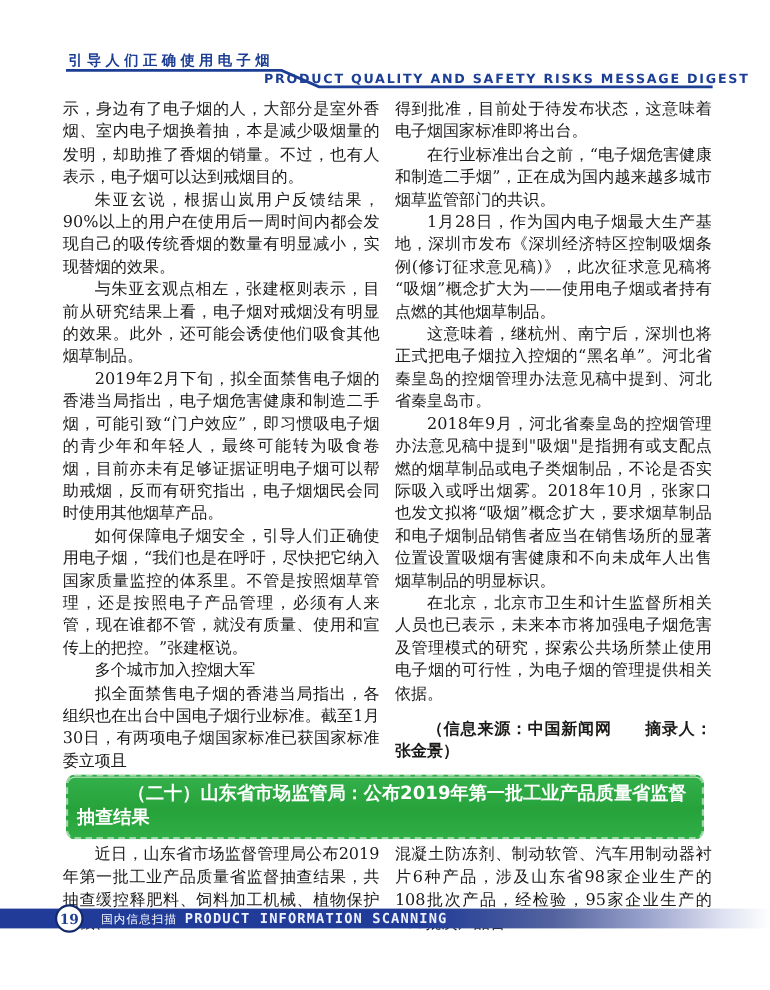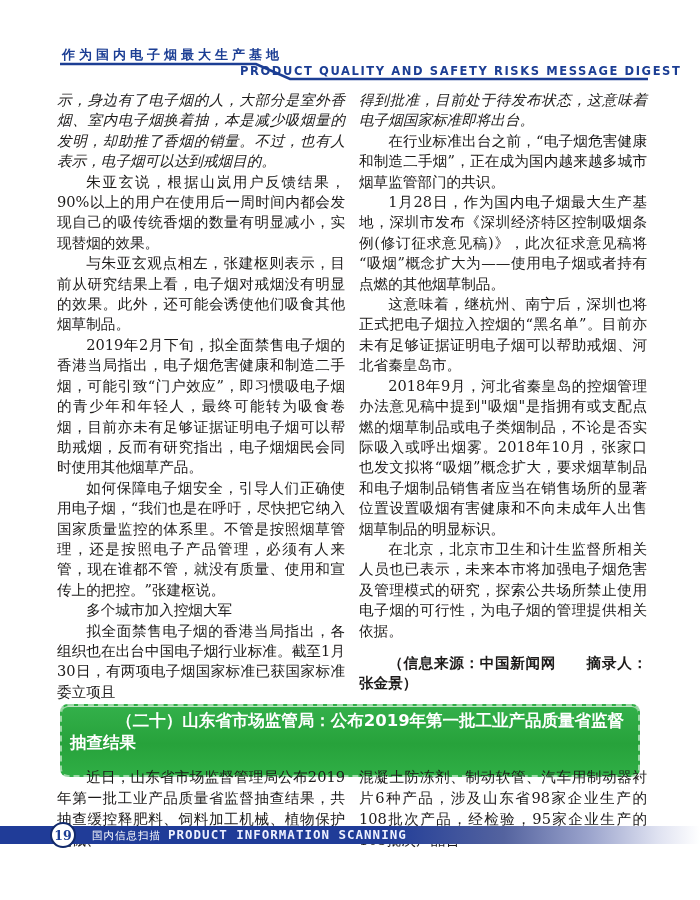--- a/index.html
+++ b/index.html
@@ -29,29 +29,29 @@
   .main {
     position:absolute; left:57px; top:90px; width:590px; height:612px;
     display:flex; gap:14px;
   }
   .col { width:288px; }
   .col p {
     margin:0; font-size:14.6px; line-height:20.4px;
     text-align:justify; text-justify:inter-ideograph;
     text-indent:2em;
   }
-  .col p.no-indent { text-indent:0;font-style:italic; }
+  .col p.no-indent { text-indent:0; }
   .col p.bold { font-weight:bold;margin-top:12px; }
 
   
   .banner {
     position:absolute; left:60px; top:704px; width:580px; box-sizing:border-box;
     background:linear-gradient(180deg,#33b04a 0%, #27a23b 55%, #2fae45 100%);
     border:2px dashed #9fd8a8; border-radius:8px;
-    padding:4px 8px 21px 8px;
+    padding:4px 8px 7px 8px;
     box-shadow:0 1px 0 #bfe3c4 inset;
   }
   .banner h2 {
     margin:0; color:#ffffff;
     font-family:"DejaVu Sans","Liberation Sans",sans-serif;
     font-size:16.5px; font-weight:bold; line-height:22px;
     text-indent:2.8em; text-align:left;
   }
 
   
@@ -88,41 +88,41 @@
     font-family:"DejaVu Sans Mono","Liberation Mono",monospace;
     font-size:12.5px; font-weight:bold; color:#eef1ff; letter-spacing:1px;
     white-space:nowrap;
   }
 </style>
 </head>
 <body>
 
 <div class="page">
 
-  <div class="header-cn">作为国内电子烟最大生产基地</div>
+  <div class="header-cn">引导人们正确使用电子烟</div>
   <svg class="header-rule" viewBox="0 0 588 22" preserveAspectRatio="none">
     <path d="M0 2 H196 L230 17 H588" fill="none" stroke="#1c3e94" stroke-width="2.6"></path>
   </svg>
   <div class="header-en">PRODUCT QUALITY AND SAFETY RISKS MESSAGE DIGEST</div>
 
   <div class="main">
     <div class="col">
       <p class="no-indent">示，身边有了电子烟的人，大部分是室外香烟、室内电子烟换着抽，本是减少吸烟量的发明，却助推了香烟的销量。不过，也有人表示，电子烟可以达到戒烟目的。</p>
       <p>朱亚玄说，根据山岚用户反馈结果，90%以上的用户在使用后一周时间内都会发现自己的吸传统香烟的数量有明显减小，实现替烟的效果。</p>
       <p>与朱亚玄观点相左，张建枢则表示，目前从研究结果上看，电子烟对戒烟没有明显的效果。此外，还可能会诱使他们吸食其他烟草制品。</p>
       <p>2019年2月下旬，拟全面禁售电子烟的香港当局指出，电子烟危害健康和制造二手烟，可能引致“门户效应”，即习惯吸电子烟的青少年和年轻人，最终可能转为吸食卷烟，目前亦未有足够证据证明电子烟可以帮助戒烟，反而有研究指出，电子烟烟民会同时使用其他烟草产品。</p>
       <p>如何保障电子烟安全，引导人们正确使用电子烟，“我们也是在呼吁，尽快把它纳入国家质量监控的体系里。不管是按照烟草管理，还是按照电子产品管理，必须有人来管，现在谁都不管，就没有质量、使用和宣传上的把控。”张建枢说。</p>
       <p>多个城市加入控烟大军</p>
       <p>拟全面禁售电子烟的香港当局指出，各组织也在出台中国电子烟行业标准。截至1月30日，有两项电子烟国家标准已获国家标准委立项且</p>
     </div>
     <div class="col">
       <p class="no-indent">得到批准，目前处于待发布状态，这意味着电子烟国家标准即将出台。</p>
       <p>在行业标准出台之前，“电子烟危害健康和制造二手烟”，正在成为国内越来越多城市烟草监管部门的共识。</p>
       <p>1月28日，作为国内电子烟最大生产基地，深圳市发布《深圳经济特区控制吸烟条例(修订征求意见稿)》，此次征求意见稿将“吸烟”概念扩大为——使用电子烟或者持有点燃的其他烟草制品。</p>
-      <p>这意味着，继杭州、南宁后，深圳也将正式把电子烟拉入控烟的“黑名单”。目前亦未有足够证据证明电子烟可以帮助戒烟、河北省秦皇岛市。</p>
+      <p>这意味着，继杭州、南宁后，深圳也将正式把电子烟拉入控烟的“黑名单”。河北省秦皇岛的控烟管理办法意见稿中提到、河北省秦皇岛市。</p>
       <p>2018年9月，河北省秦皇岛的控烟管理办法意见稿中提到"吸烟"是指拥有或支配点燃的烟草制品或电子类烟制品，不论是否实际吸入或呼出烟雾。2018年10月，张家口也发文拟将“吸烟”概念扩大，要求烟草制品和电子烟制品销售者应当在销售场所的显著位置设置吸烟有害健康和不向未成年人出售烟草制品的明显标识。</p>
       <p>在北京，北京市卫生和计生监督所相关人员也已表示，未来本市将加强电子烟危害及管理模式的研究，探索公共场所禁止使用电子烟的可行性，为电子烟的管理提供相关依据。</p>
       <p class="bold">（信息来源：中国新闻网　　摘录人：张金景）</p>
     </div>
   </div>
 
   <div class="banner">
     <h2>（二十）山东省市场监管局：公布2019年第一批工业产品质量省监督抽查结果</h2>
   </div>
 

